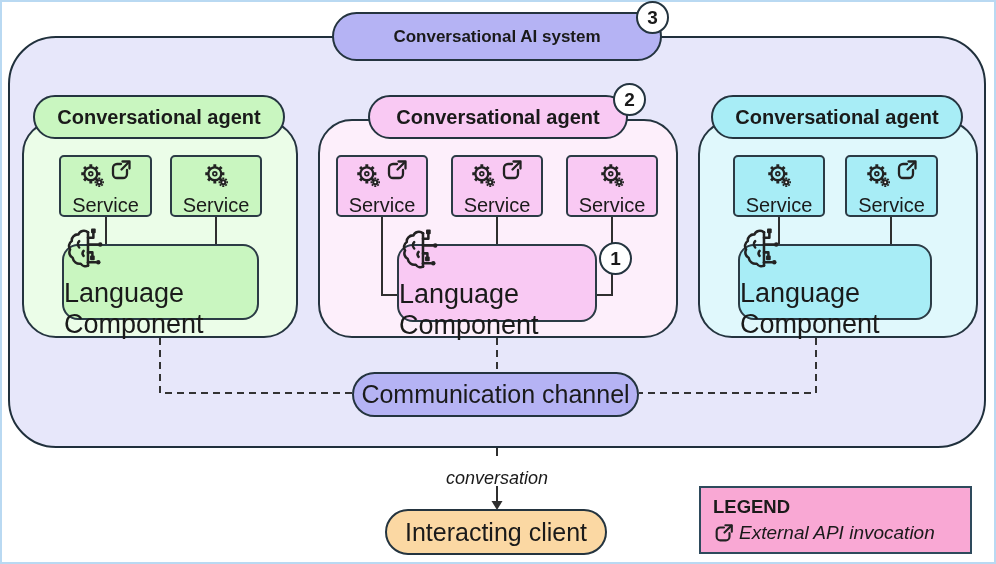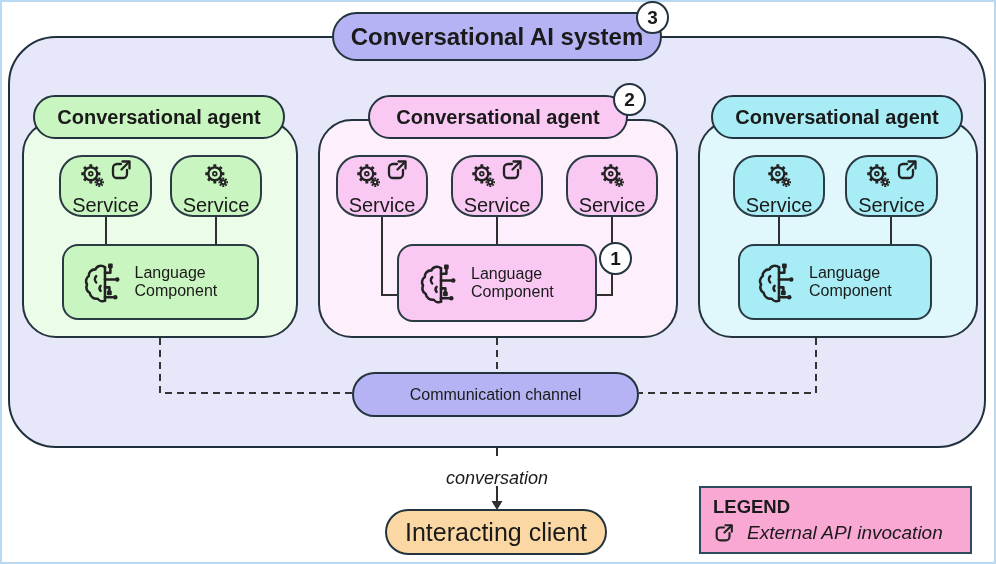--- a/index.html
+++ b/index.html
@@ -13,59 +13,59 @@
   .outer{
     left:8px;top:36px;width:978px;height:412px;border:2.5px solid #20303c;
     border-radius:48px;background:#e7e7fa;z-index:1;
   }
   
   .pill{
     display:flex;align-items:center;justify-content:center;
     border:2.5px solid #24343f;background:#b5b3f4;
     font-weight:bold;text-align:center;
   }
-  .system-pill{left:332px;top:12px;width:330px;height:49px;border-radius:25px;font-size:24px;z-index:6;}
+  .system-pill{left:332px;top:12px;width:330px;height:49px;border-radius:25px;font-size:17px;z-index:6;}
   .agent-pill{height:44px;border-radius:22px;font-size:20px;z-index:4;}
-  .channel-pill{left:352px;top:372px;width:287px;height:45px;border-radius:23px;font-size:16px;font-weight:normal;z-index:5;}
+  .channel-pill{left:352px;top:372px;width:287px;height:45px;border-radius:23px;font-size:25px;font-weight:normal;z-index:5;}
   .client-pill{left:385px;top:509px;width:222px;height:46px;border-radius:23px;font-size:25px;font-weight:normal;background:#fbd8a3;z-index:5;}
   
   .agent-body{border:2.5px solid #24343f;border-radius:34px;z-index:2;}
   .green-body{background:#ebfde8;}  .green-unit{background:#c9f6c0;}
   .pink-body{background:#fdeffb;}   .pink-unit{background:#f9c9f3;}
   .cyan-body{background:#e0f8fc;}   .cyan-unit{background:#a8edf6;}
   
   .svc{
-    z-index:4;border:2px solid #2b3b45;border-radius:23px;
+    z-index:4;border:2px solid #2b3b45;border-radius:5px;
     display:flex;flex-direction:column;align-items:center;justify-content:flex-start;
   }
   .svc-icons{display:flex;align-items:flex-start;gap:3px;height:32px;padding-top:5px;}
   .svc-label{font-size:20px;line-height:1;margin-top:1px;}
   .lc{
     z-index:4;border:2px solid #2b3b45;border-radius:16px;
-    display:flex;align-items:center;justify-content:center;gap:7px;
-    font-size:16px;line-height:1.15;
+    display:flex;align-items:flex-start;justify-content:center;gap:7px;
+    font-size:27px;line-height:1.15;flex-direction:column;
   }
   .lc-text{width:106px;}
   .icon{color:#222;display:block;}
   .gear-icon{width:27px;height:27px;}
   .ext-icon{width:24px;height:24px;margin-top:-4px;}
   .brain-icon{width:47px;height:47px;flex:none;}
   
   .badge{
     width:33px;height:33px;border-radius:50%;background:#fff;border:2.5px solid #24343f;
     display:flex;align-items:center;justify-content:center;font-weight:bold;font-size:19px;z-index:7;
   }
   
   .conv-label{left:400px;top:468px;width:194px;text-align:center;font-style:italic;font-size:18px;z-index:5;}
   .legend{
     left:699px;top:486px;width:273px;height:68px;background:#f9a8d4;border:2px solid #2e4a5c;
     padding:8px 12px;z-index:5;
   }
   .legend-title{font-weight:bold;font-size:18.5px;}
-  .legend-row{display:flex;align-items:center;gap:12px;margin-top:4px;}
+  .legend-row{display:flex;align-items:center;gap:4px;margin-top:4px;}
   .legend-row .ext-icon{margin-top:0;width:22px;height:22px;}
   .legend-item-label{font-style:italic;font-size:19px;}
   .wires{position:absolute;left:0;top:0;z-index:3;pointer-events:none;}
 </style>
 </head>
 <body>
 
 <div class="stage">
 
   <svg width="0" height="0" style="position:absolute" aria-hidden="true">

